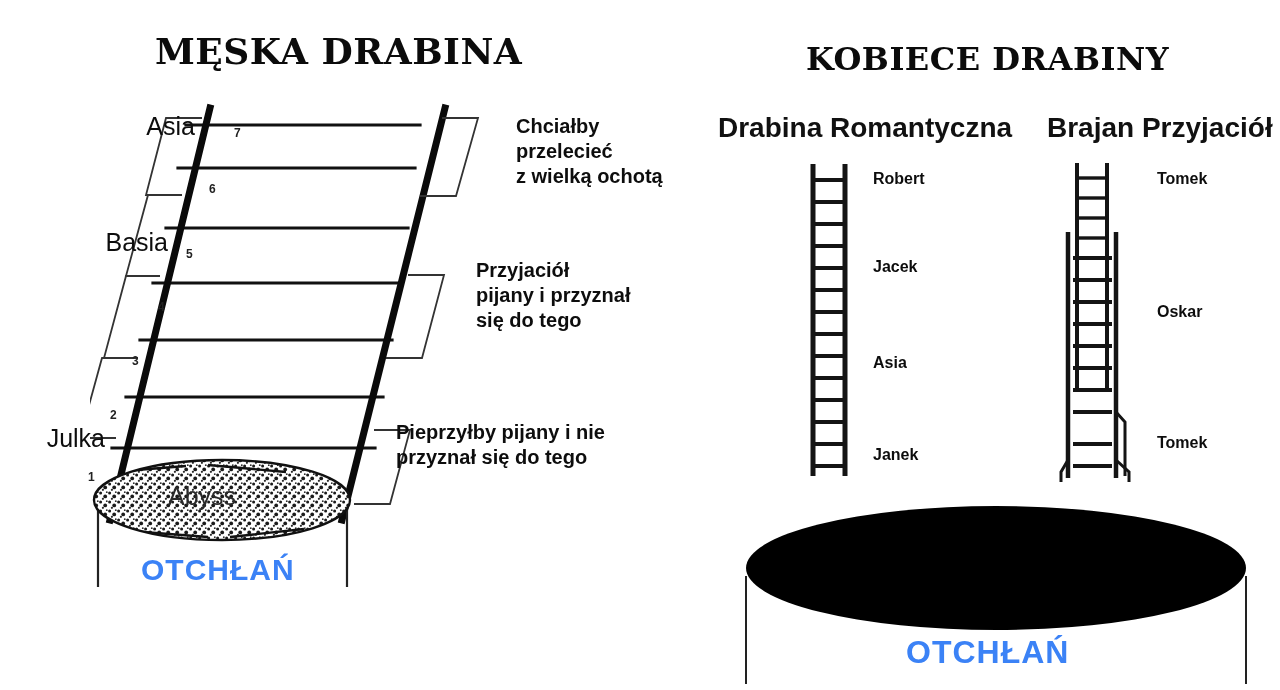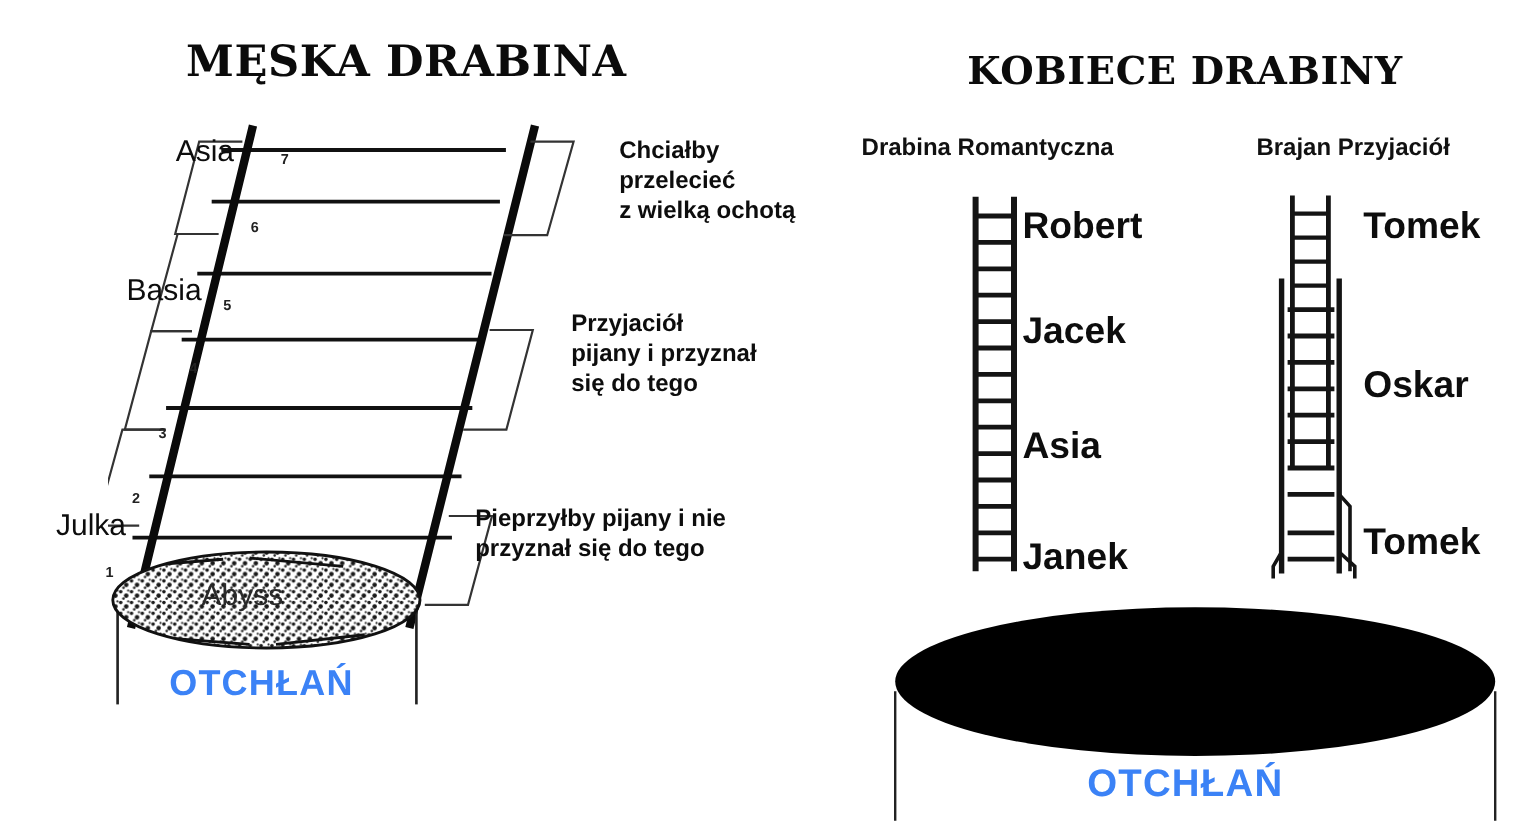--- a/index.html
+++ b/index.html
@@ -22,21 +22,21 @@
     color:#0b0b0b;
     white-space:nowrap;
     text-align:right;
   }
   #title-left{ left:155px; top:30px; font-size:36px; }
   #title-right{ left:806px; top:40px; font-size:32px; }
 
   .sub-title{
     font-family:"Liberation Sans", sans-serif;
     font-weight:700;
-    font-size:20px;
+    font-size:28px;
     white-space:nowrap;
     color:#111;
   }
   #sub-rom{ left:718px; top:112px; }
   #sub-prz{ left:1047px; top:112px; }
 
   
   .name-label{
     font-family:"Liberation Sans", sans-serif;
     font-weight:400;
@@ -51,21 +51,21 @@
     color:#222;
   }
   .annot{
     font-family:"Liberation Sans", sans-serif;
     font-weight:700;
     font-size:20px;
     line-height:1.26;
     color:#0d0d0d;
     white-space:pre-line;
   }
-  .rname{ font-size:31px; font-weight:700; }
+  .rname{ font-size:16px; font-weight:700;margin-left:21px; }
 
   .otchlan{
     font-family:"Liberation Sans", sans-serif;
     font-weight:700;
     color:#3b82f6;
     white-space:nowrap;
   }
   #otchlan-left{ left:141px; top:553px; font-size:30px; letter-spacing:1px; }
   #otchlan-right{ left:906px; top:634px; font-size:32px; letter-spacing:1px; }
 

